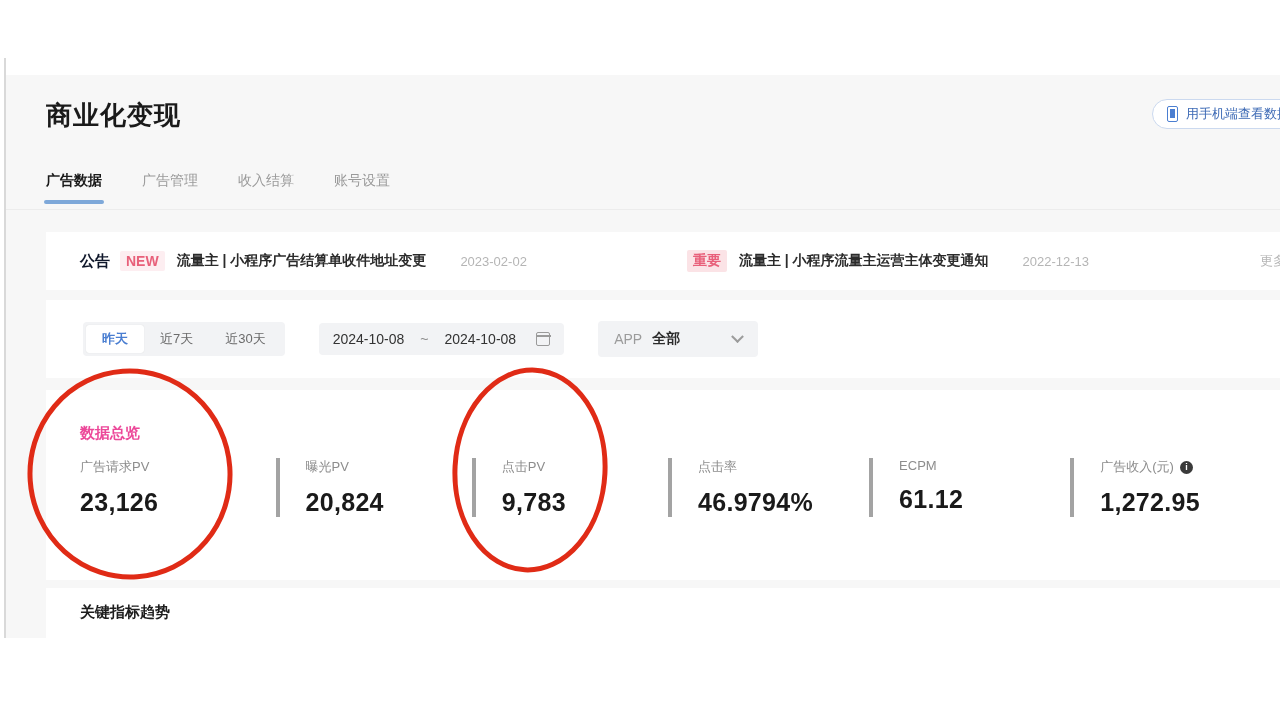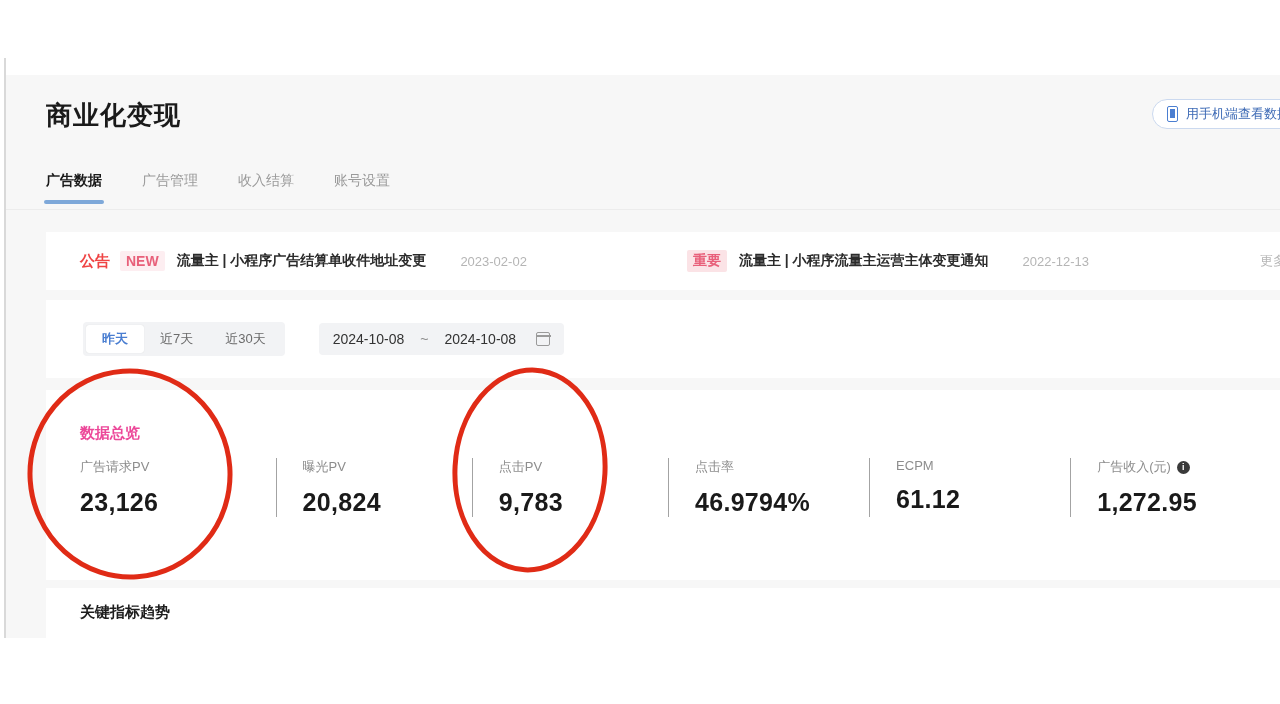--- a/index.html
+++ b/index.html
@@ -44,21 +44,21 @@
   .tabs-underline { position:absolute; left:6px; top:209px; width:1274px; height:1px; background:#ececec; }
 
   
   .card { position:absolute; background:#ffffff; }
   #notice-card { left:46px; top:232px; width:1240px; height:58px; }
   #filter-card { left:46px; top:300px; width:1240px; height:78px; }
   #overview-card { left:46px; top:390px; width:1240px; height:190px; }
   #trend-card { left:46px; top:588px; width:1240px; height:50px; }
 
   .notice-row { display:flex; align-items:center; height:100%; padding-left:34px; font-size:14px; white-space:nowrap; }
-  .notice-label { font-weight:bold; color:#ef4444; font-size:15px; }
+  .notice-label { font-weight:bold; color:#0f172a; font-size:15px; }
   .badge { font-size:14px; font-weight:bold; padding:2px 6px; border-radius:2px; margin-left:10px; }
   .badge.new { color:#e8607a; background:#fdeef1; }
   .badge.imp { color:#e8607a; background:#fbe3e6; }
   .notice-text { font-weight:bold; color:#2b2b2b; margin-left:12px; font-size:14px; }
   .notice-date { color:#b5b5b5; margin-left:34px; font-size:13px; }
   .notice-gap { width:150px; }
   .notice-more { color:#b5b5b5; font-size:13px; margin-left:auto; padding-right:0px; }
 
   
   .filter-row { display:flex; align-items:center; height:100%; padding-left:37px; gap:34px; }
@@ -79,21 +79,21 @@
     font-size:14px;
   }
   .app-select .app-key { color:#9b9b9b; }
   .app-select .app-val { color:#2b2b2b; font-weight:bold; }
   .chev { margin-left:auto; width:9px; height:9px; border-right:2px solid #9b9b9b; border-bottom:2px solid #9b9b9b; transform:rotate(45deg) translate(-2px,-2px); }
 
   
   .overview-title { position:absolute; left:34px; top:34px; font-size:15px; font-weight:bold; color:#ec4899; }
   .metrics { position:absolute; left:34px; top:68px; right:0; display:flex; }
   .metric { position:relative; padding-left:0; }
-  .metric + .metric { border-left:1px solid #a3a3a3; padding-left:26px; }
+  .metric + .metric { border-left:4px solid #a3a3a3; padding-left:26px; }
   .metric .m-label { font-size:13px; color:#8d8d8d; display:flex; align-items:center; gap:6px; white-space:nowrap; }
   .metric .m-value { font-size:25px; font-weight:bold; color:#1a1a1a; margin-top:12px; letter-spacing:0.3px; }
   .info-ico {
     width:13px; height:13px; border-radius:50%; background:#3a3a3a;
     color:#fff; font-size:9px; font-weight:bold; line-height:13px; text-align:center; flex:none;
   }
   .trend-title { position:absolute; left:34px; top:15px; font-size:15px; font-weight:bold; color:#1d1d1d; }
 
   
   .annot { position:absolute; left:0; top:0; width:1280px; height:704px; pointer-events:none; }
@@ -149,20 +149,25 @@
         <div class="seg"><span>近30天</span></div>
       </div>
 
       <div class="date-range">
         <span>2024-10-08</span>
         <span class="tilde">~</span>
         <span>2024-10-08</span>
         <span class="cal-ico"></span>
       </div>
 
+      <div class="app-select">
+        <span class="app-key">APP</span>
+        <span class="app-val">全部</span>
+        <span class="chev"></span>
+      </div>
 
     </div>
   </div>
 
   <div class="card" id="overview-card">
     <div class="overview-title">数据总览</div>
 
     <div class="metrics">
 
       <div class="metric" style="width:200px">

